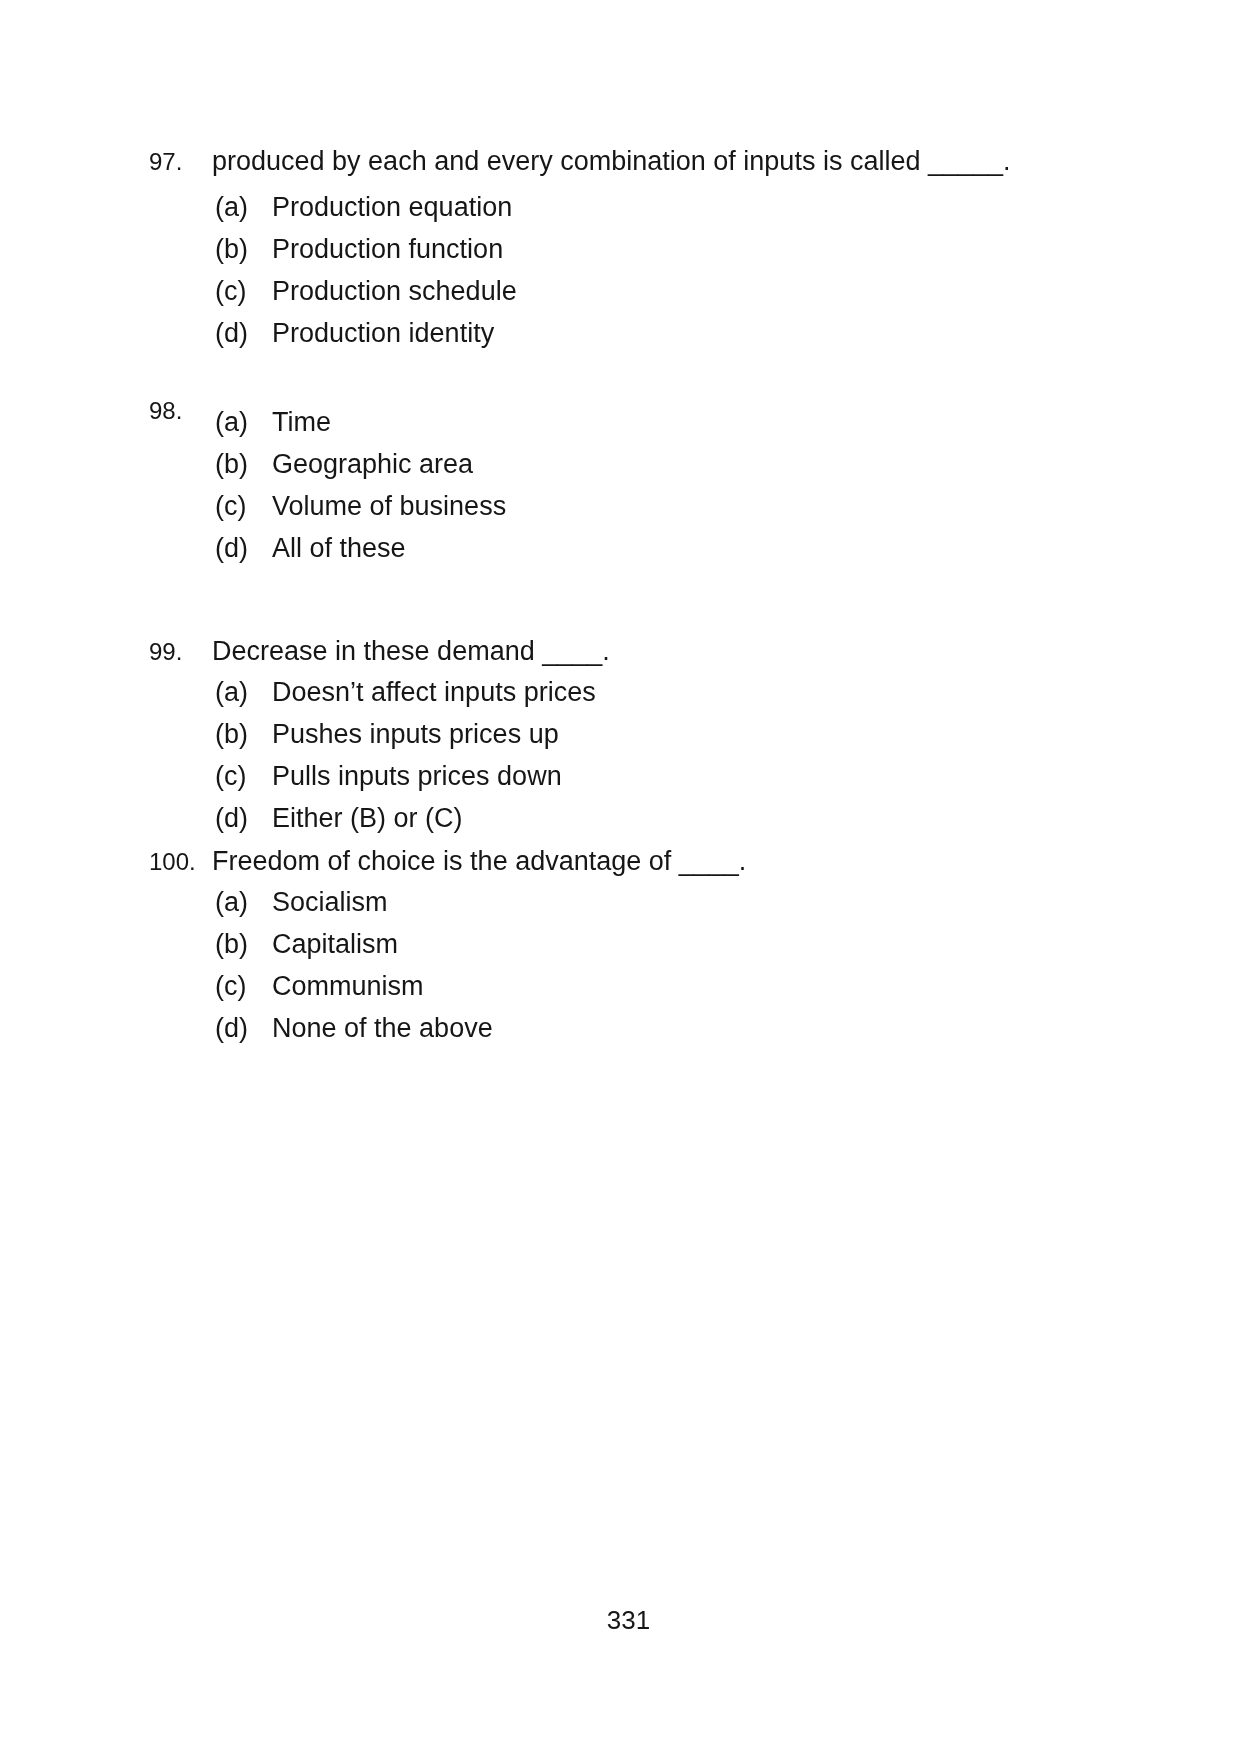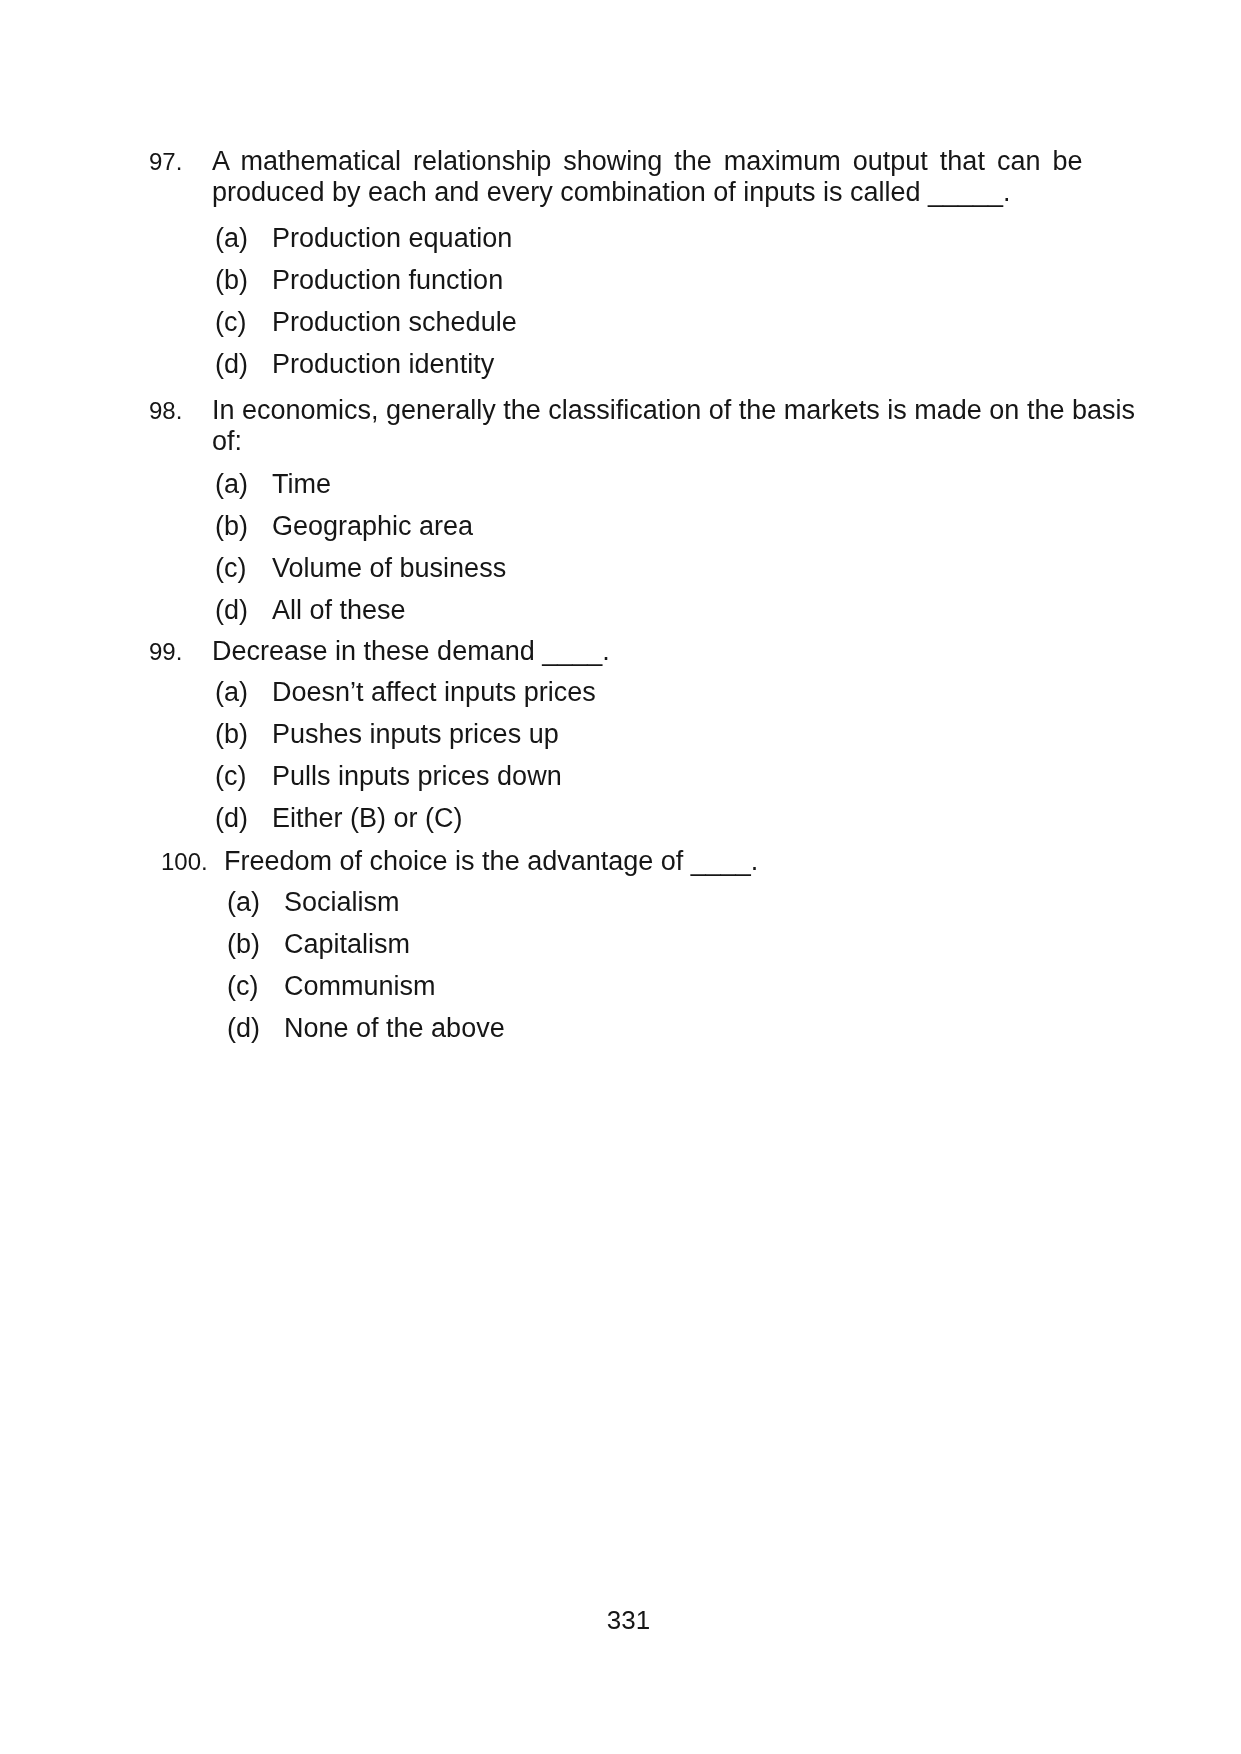--- a/index.html
+++ b/index.html
@@ -56,21 +56,21 @@
   .opt-row .opt-text {
     white-space: nowrap;
   }
   
   #q97  { top: 146px; }
   #q97  .options { margin-top: 16px; }
   #q98  { top: 395px; }
   #q98  .options { margin-top: 13px; }
   #q99  { top: 636px; }
   #q99  .options { margin-top: 11px; }
-  #q100 { top: 846px; margin-left: 12px; }
+  #q100 { top: 846px; }
   #q100 .options { margin-top: 11px; }
 
   .page-number {
     position: absolute;
     left: 0;
     top: 1605px;
     width: 100%;
     text-align: center;
     font-size: 26px;
     line-height: 30px;
@@ -78,21 +78,20 @@
   }
 </style>
 </head>
 <body>
 
 <div class="page">
 
   <div class="question" id="q97">
     <span class="qnum">97.</span>
     <div class="stem">
-      <div class="stem-line stretched">A mathematical relationship showing the maximum output that can be</div>
       <div class="stem-line">produced by each and every combination of inputs is called _____.</div>
     </div>
     <div class="options">
       <div class="opt-row">
         <span class="opt-label">(a)</span>
         <span class="opt-text">Production equation</span>
       </div>
       <div class="opt-row">
         <span class="opt-label">(b)</span>
         <span class="opt-text">Production function</span>
@@ -103,24 +102,20 @@
       </div>
       <div class="opt-row">
         <span class="opt-label">(d)</span>
         <span class="opt-text">Production identity</span>
       </div>
     </div>
   </div>
 
   <div class="question" id="q98">
     <span class="qnum">98.</span>
-    <div class="stem">
-      <div class="stem-line">In economics, generally the classification of the markets is made on the basis</div>
-      <div class="stem-line">of:</div>
-    </div>
     <div class="options">
       <div class="opt-row">
         <span class="opt-label">(a)</span>
         <span class="opt-text">Time</span>
       </div>
       <div class="opt-row">
         <span class="opt-label">(b)</span>
         <span class="opt-text">Geographic area</span>
       </div>
       <div class="opt-row">

